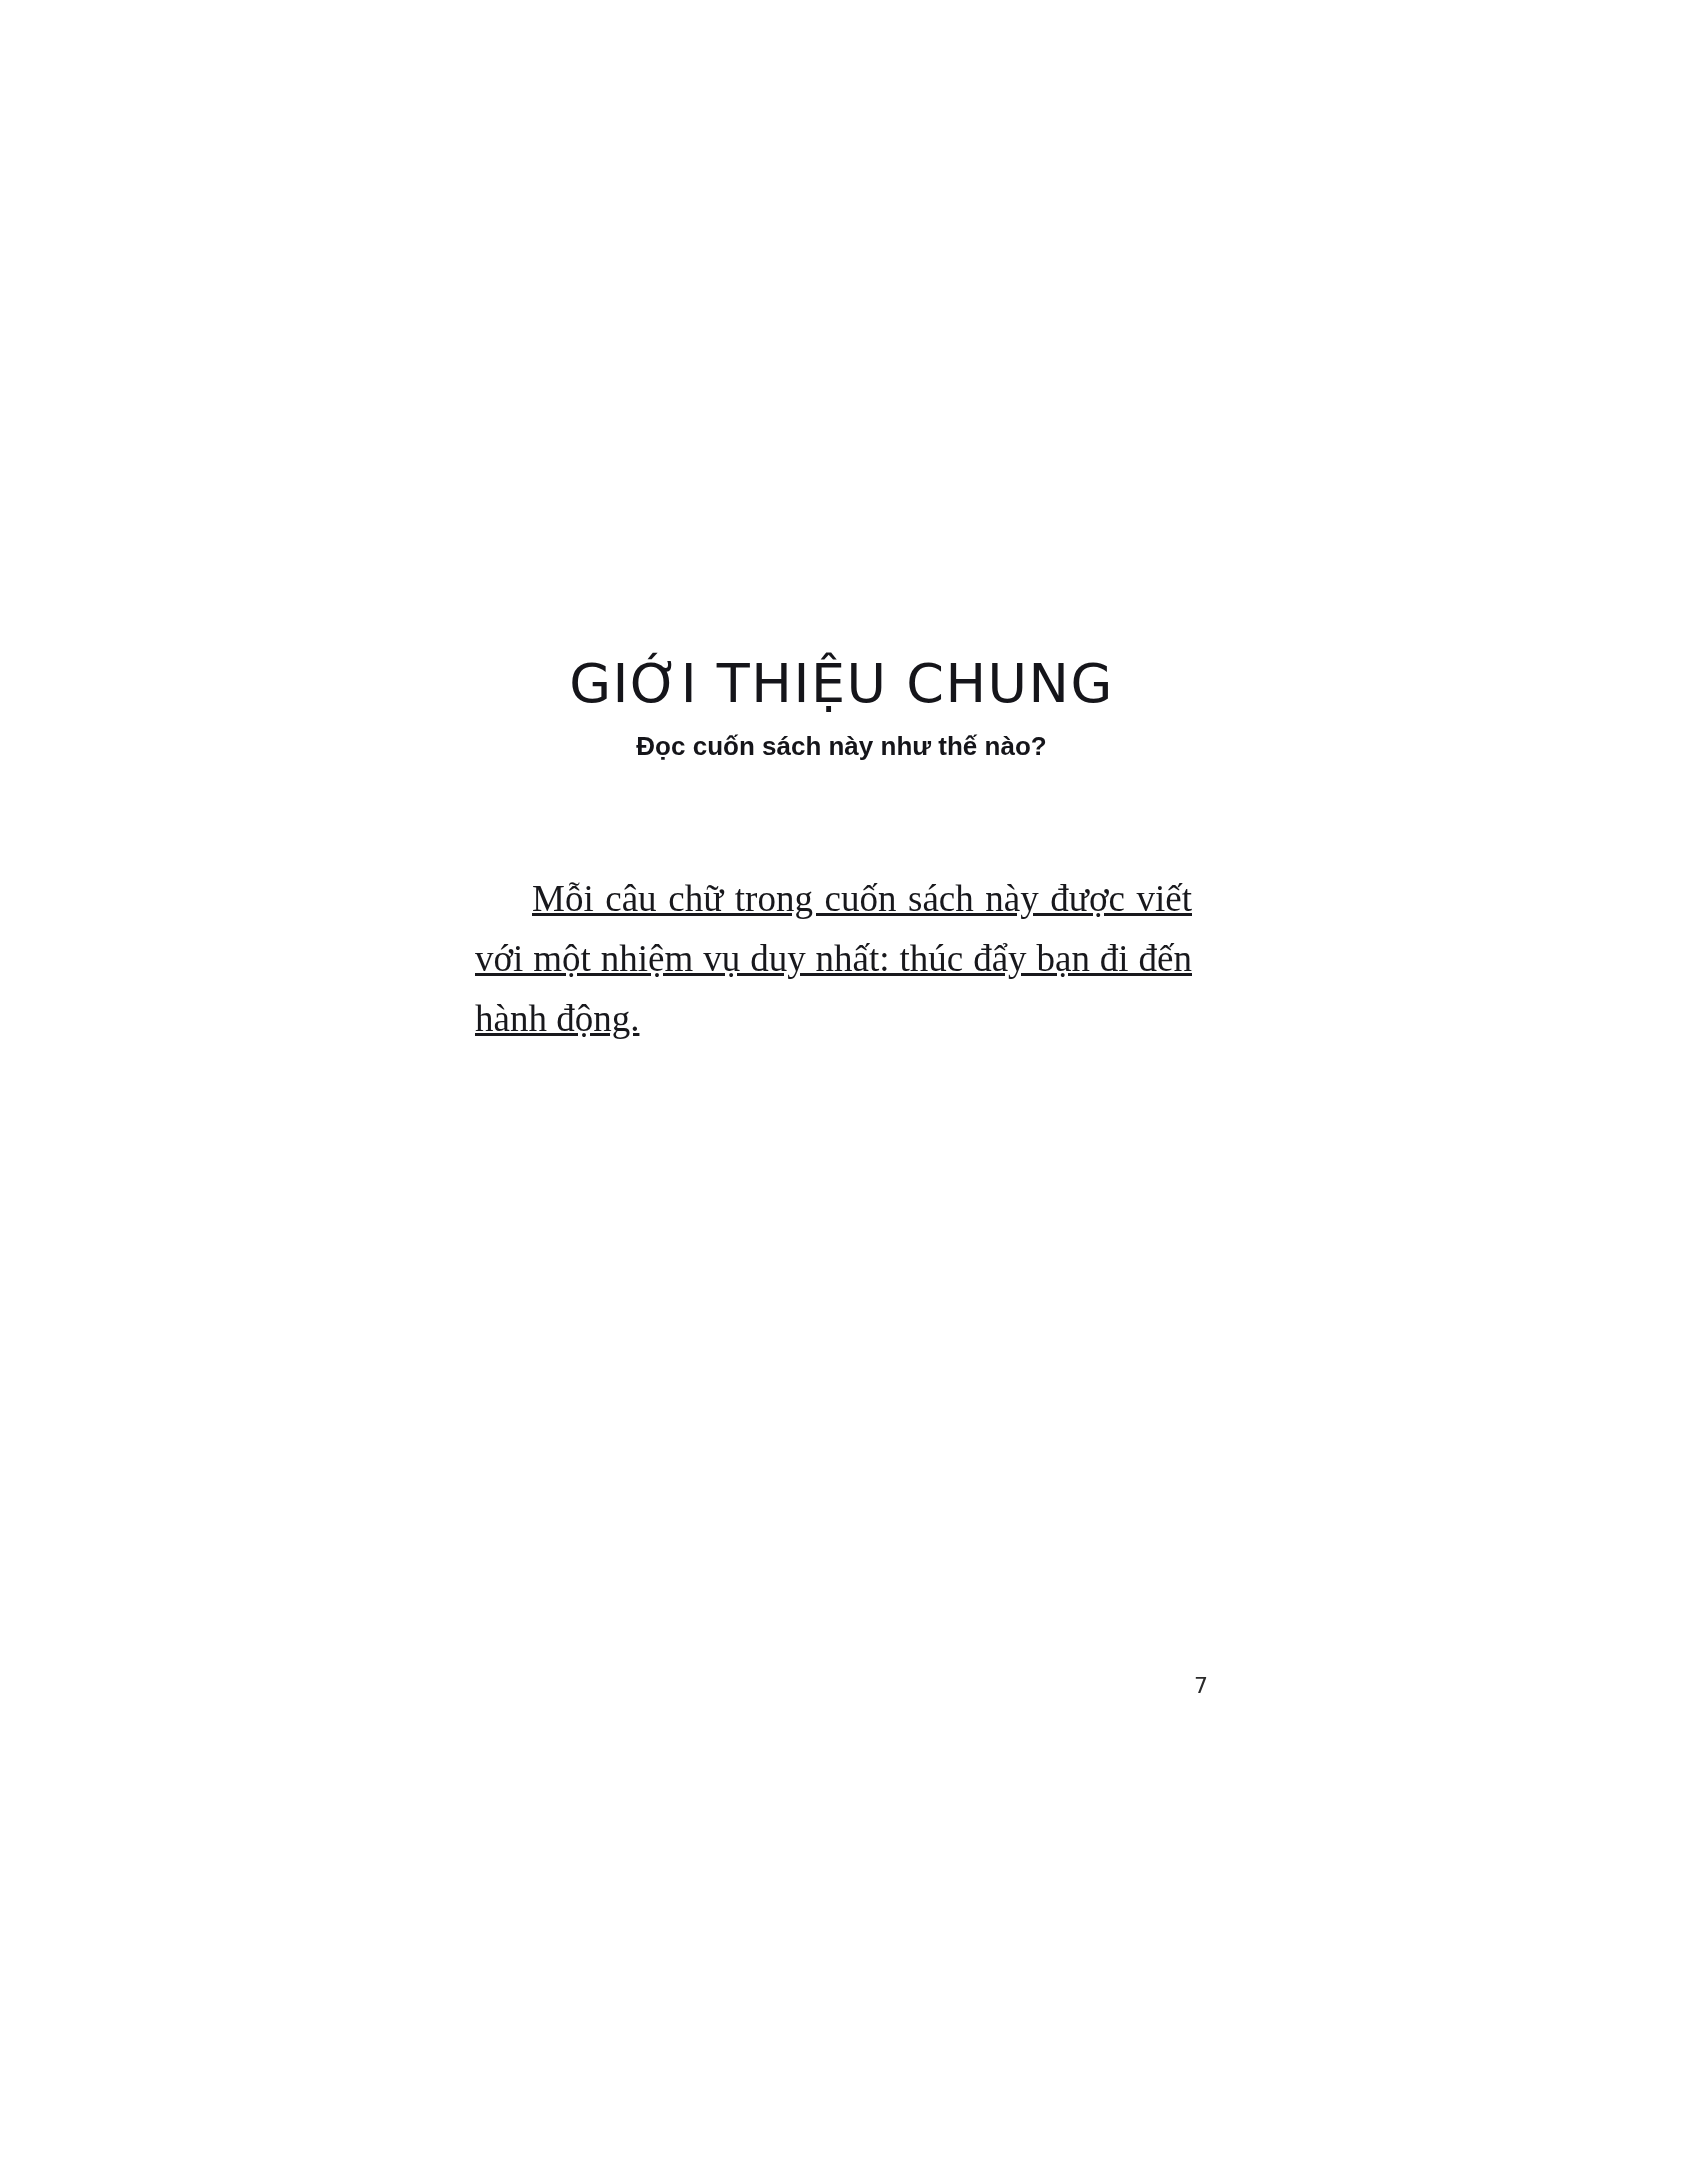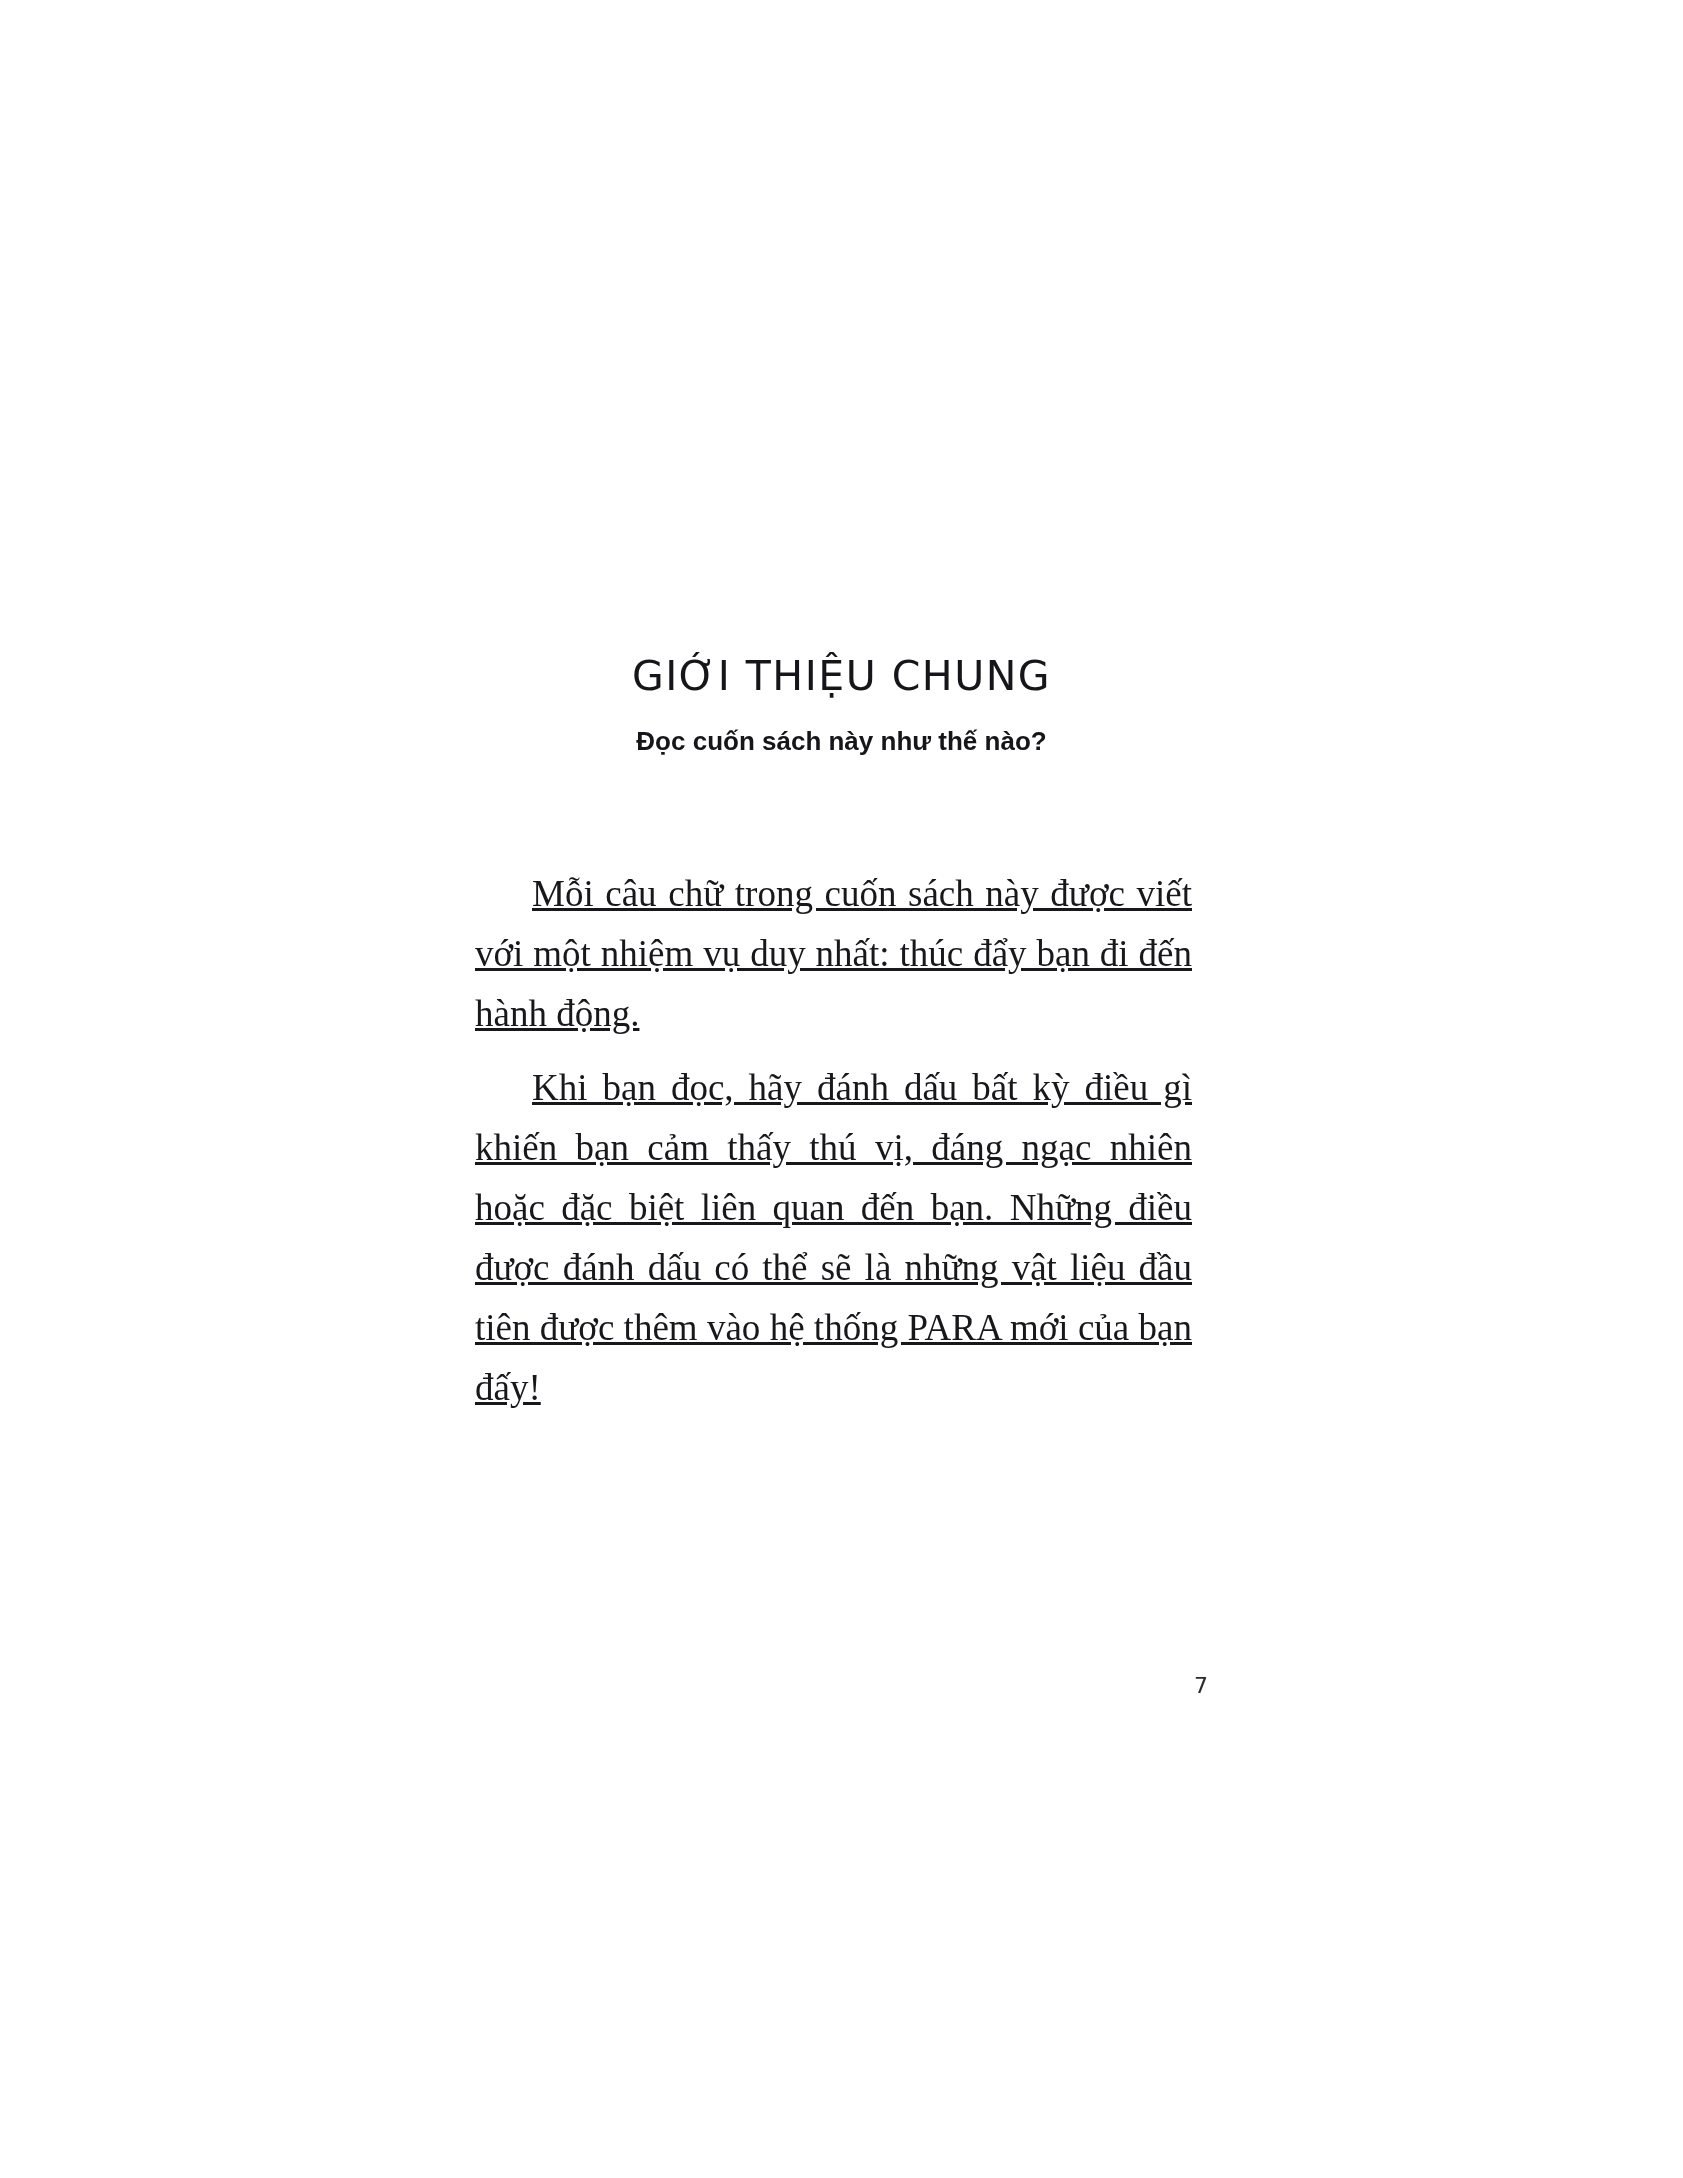--- a/index.html
+++ b/index.html
@@ -29,26 +29,26 @@
   
   .text-column {
     position: absolute;
     left: 475px;
     top: 653px;
     width: 733px;
   }
 
   .chapter-title {
     font-family: "DejaVu Sans", "Liberation Sans", sans-serif;
-    font-size: 41px;
+    font-size: 54px;
     letter-spacing: 1.5px;
     text-align: center;
     font-weight: 400;
     color: #15151a;
-    margin: 0 0 26px 0;
+    margin: 0 0 16px 0;
     line-height: 1.15;
   }
 
   .chapter-subtitle {
     font-family: Liberation Sans, sans-serif;
     font-size: 26px;
     font-weight: 700;
     text-align: center;
     color: #15151a;
     margin: 0;
@@ -93,21 +93,20 @@
 <div class="page">
 
   <div class="text-column">
 
     <h1 class="chapter-title">GIỚI THIỆU CHUNG</h1>
 
     <h2 class="chapter-subtitle">Đọc cuốn sách này như thế nào?</h2>
 
     <div class="body-copy">
       <p>Mỗi câu chữ trong cuốn sách này được viết với một nhiệm vụ duy nhất: thúc đẩy bạn đi đến hành động.</p>
-      <p>Khi bạn đọc, hãy đánh dấu bất kỳ điều gì khiến bạn cảm thấy thú vị, đáng ngạc nhiên hoặc đặc biệt liên quan đến bạn. Những điều được đánh dấu có thể sẽ là những vật liệu đầu tiên được thêm vào hệ thống PARA mới của bạn đấy!</p>
     </div>
 
   </div>
 
   <div class="page-number">7</div>
 
 </div>
 
 
 </body></html>

